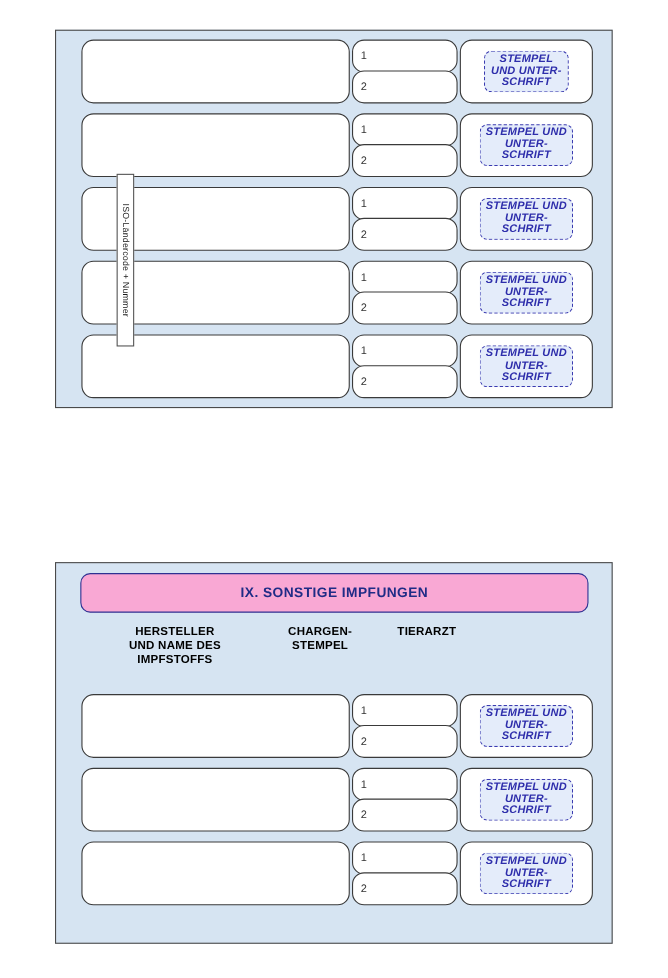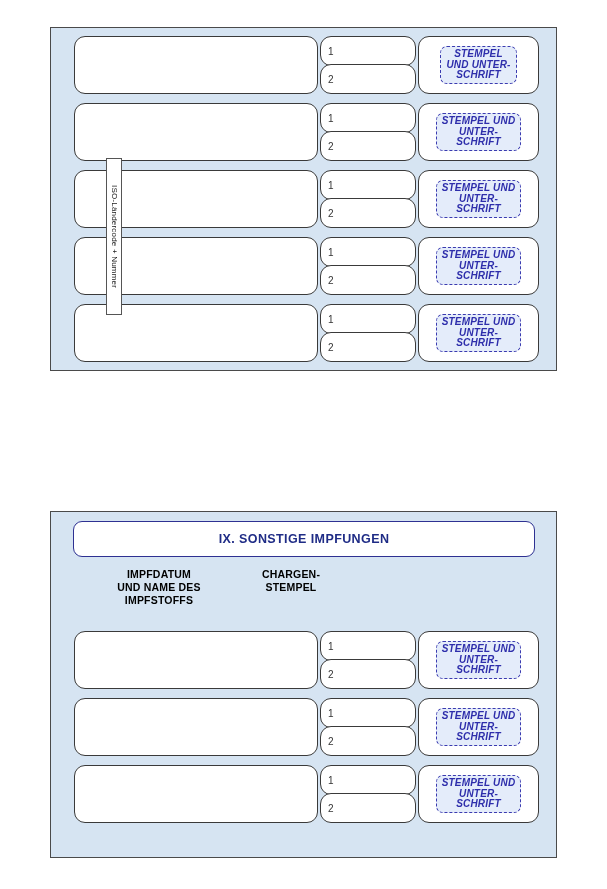--- a/index.html
+++ b/index.html
@@ -35,21 +35,21 @@
     height: 347px;
   }
 
   
   .section-title {
     position: absolute;
     left: 22px;
     top: 9px;
     width: 462px;
     height: 36px;
-    background: #ffffff;
+    background: #f9a8d4;
     border: 1.6px solid #2e3192;
     border-radius: 9px;
     box-sizing: border-box;
     display: flex;
     align-items: center;
     justify-content: center;
     color: #1f2c86;
     font-size: 12.5px;
     font-weight: bold;
     letter-spacing: 0.4px;
@@ -233,28 +233,31 @@
 </div>
 
 <div class="panel" id="panel-bottom">
 
   <div class="section-title">
     <span>IX. SONSTIGE IMPFUNGEN</span>
   </div>
 
   <div class="col-headers" id="col-headers">
       <div class="ch ch-0">
-        <div>IMPFDATUM</div>
+        <div>HERSTELLER</div>
         <div>UND NAME DES</div>
         <div>IMPFSTOFFS</div>
       </div>
       <div class="ch ch-1">
         <div>CHARGEN-</div>
         <div>STEMPEL</div>
       </div>
+      <div class="ch ch-3">
+        <div>TIERARZT</div>
+      </div>
     </div>
 
   <div class="rows" id="rows-bottom">
       <div class="row" style="top: 119px;">
         <div class="cell cell-name"></div>
         <div class="cell cell-date cell-date-1">1</div>
         <div class="cell cell-date cell-date-2">2</div>
         <div class="cell cell-vet">
           <div class="stamp">STEMPEL UND
 UNTER-

